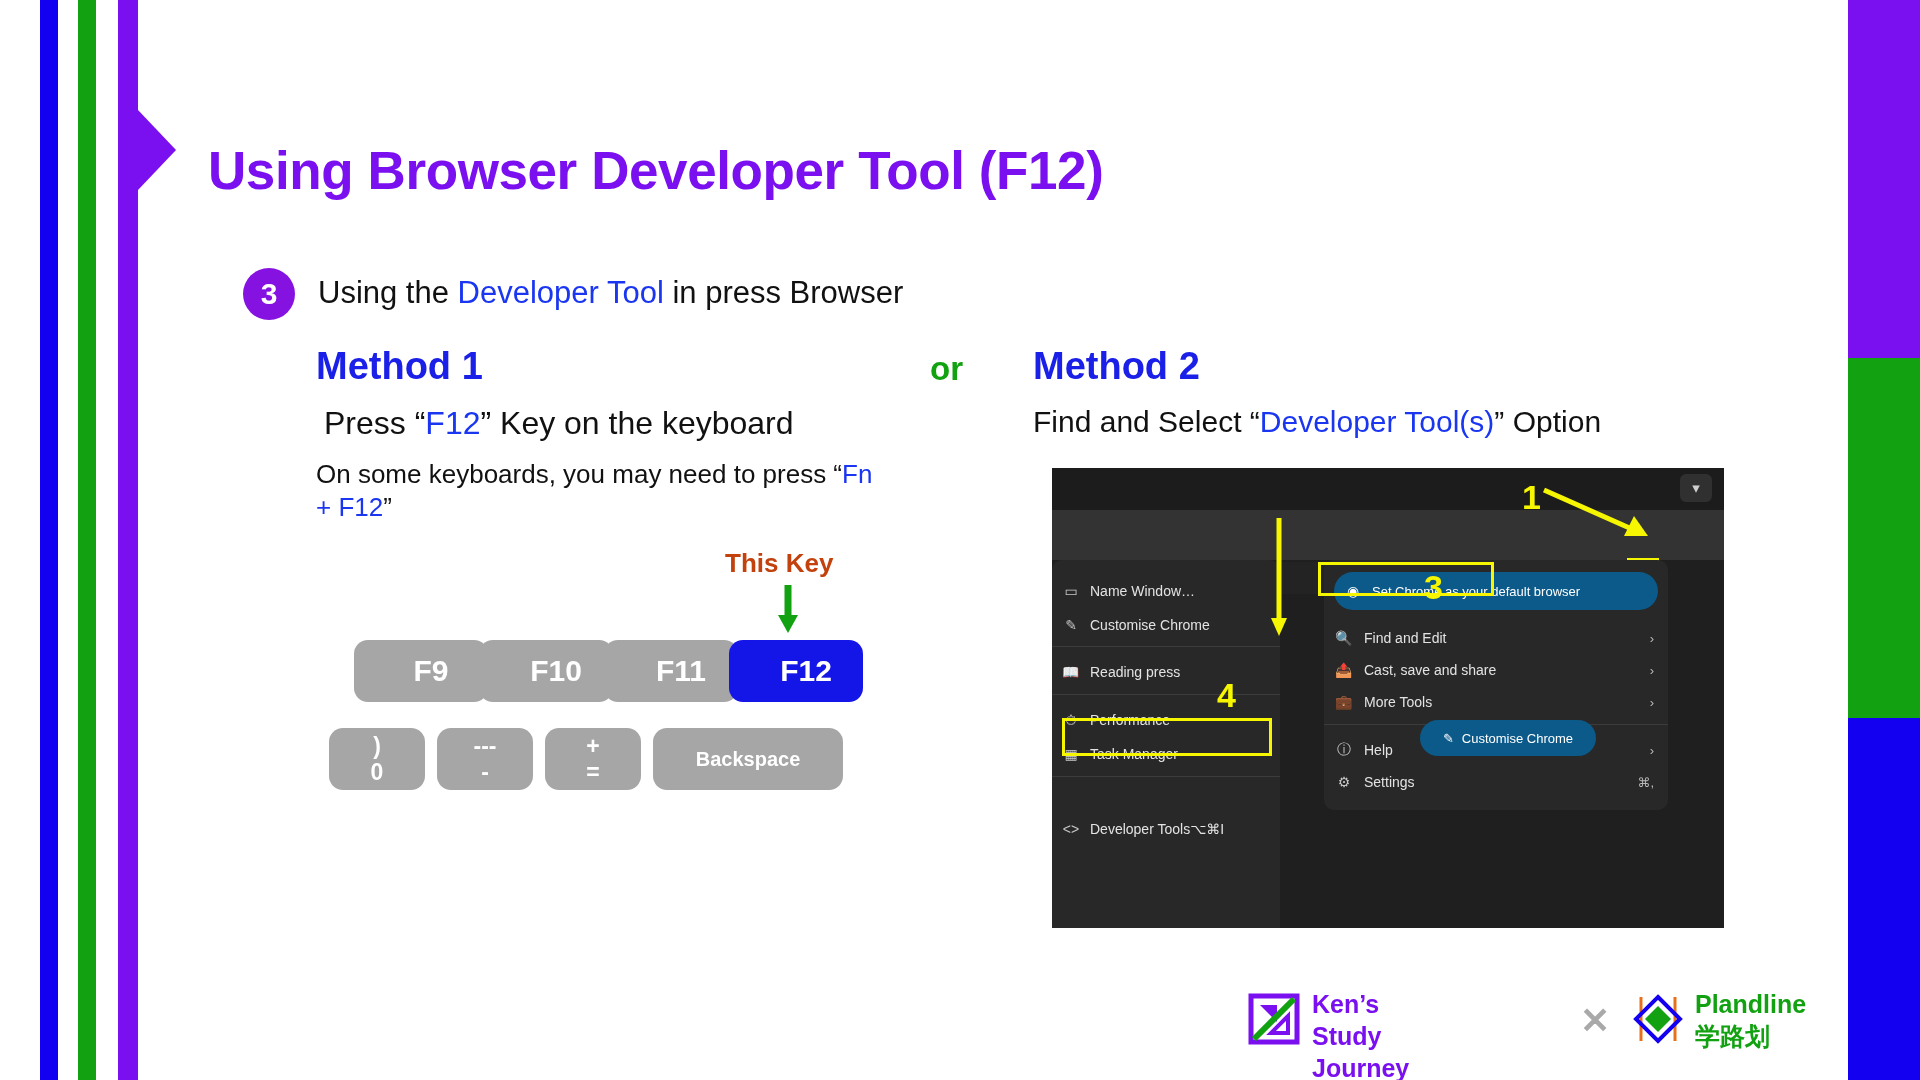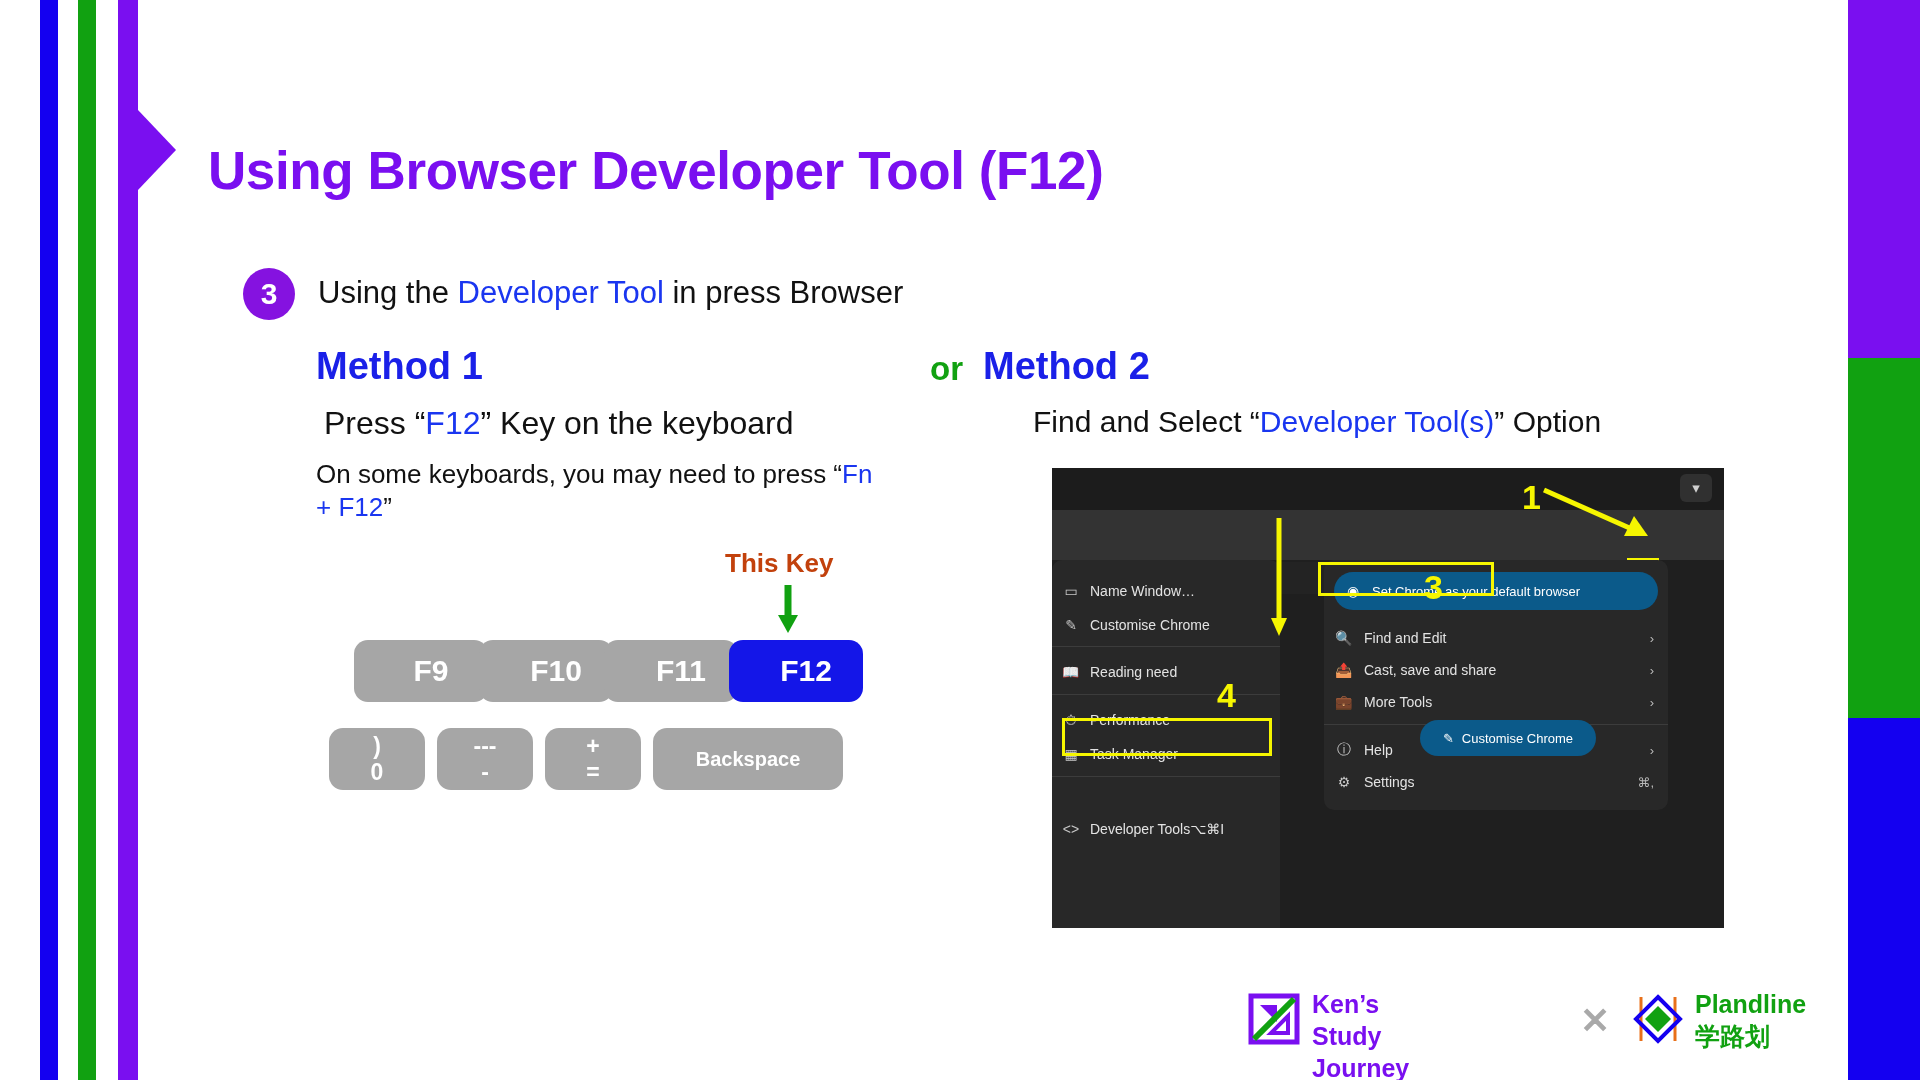--- a/index.html
+++ b/index.html
@@ -99,21 +99,21 @@
   }
   .or-text {
     position: absolute;
     left: 930px; top: 350px;
     font-size: 33px;
     font-weight: bold;
     color: #11a111;
   }
   .method2-head {
     position: absolute;
-    left: 983px; top: 345px;
+    left: 1033px; top: 345px;
     font-size: 38px;
     font-weight: bold;
     color: #1a20e8;
   }
   .method1-line1 {
     position: absolute;
     left: 324px; top: 405px;
     font-size: 32px;
     color: #111111;
     white-space: nowrap;
@@ -451,21 +451,21 @@
       <span class="ic">▭</span>
       <span>Name Window…</span>
     </div>
     <div class="item" style="top:48px">
       <span class="ic">✎</span>
       <span>Customise Chrome</span>
     </div>
     <div class="cs-divider" style="top:86px"></div>
     <div class="item" style="top:95px">
       <span class="ic">📖</span>
-      <span>Reading need</span>
+      <span>Reading press</span>
     </div>
     <div class="cs-divider" style="top:134px"></div>
     <div class="item" style="top:143px">
       <span class="ic">⏱</span>
       <span>Performance</span>
     </div>
     <div class="item" style="top:177px">
       <span class="ic">▦</span>
       <span>Task Manager</span>
     </div>

